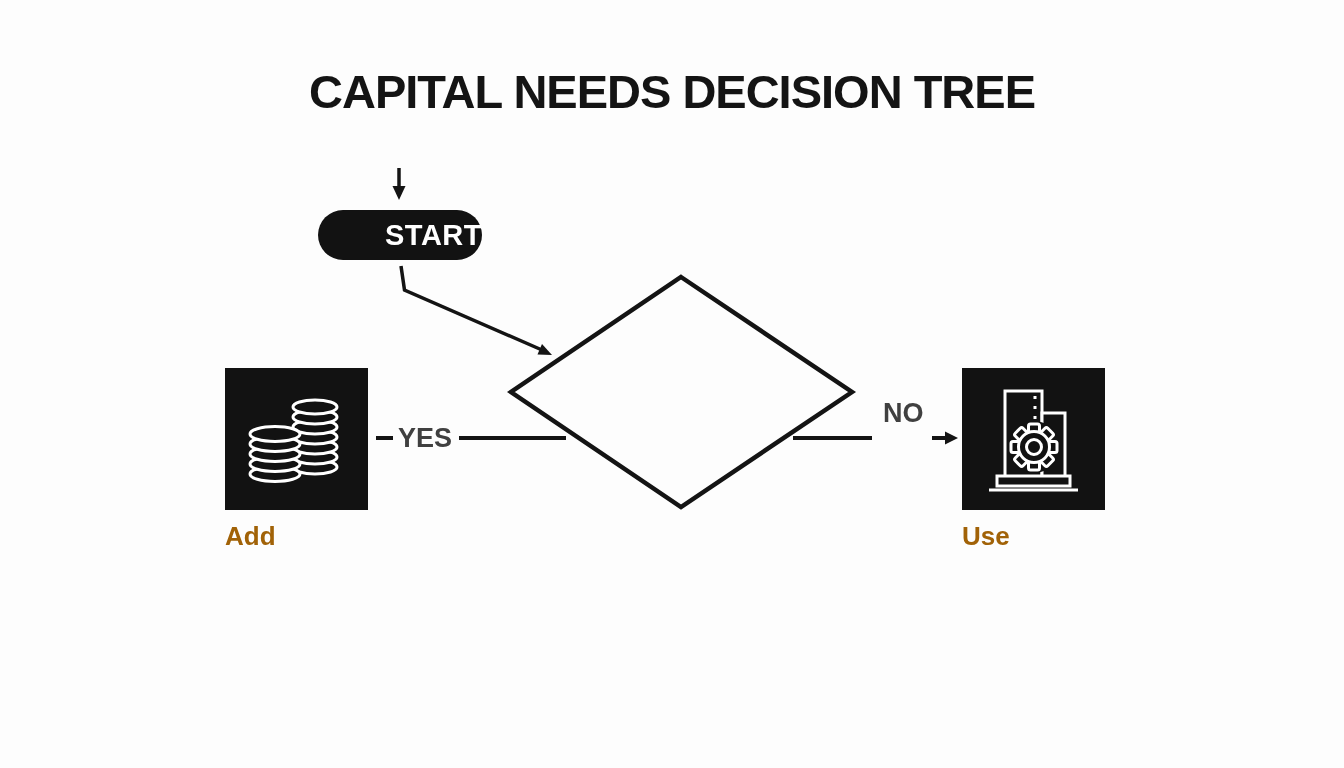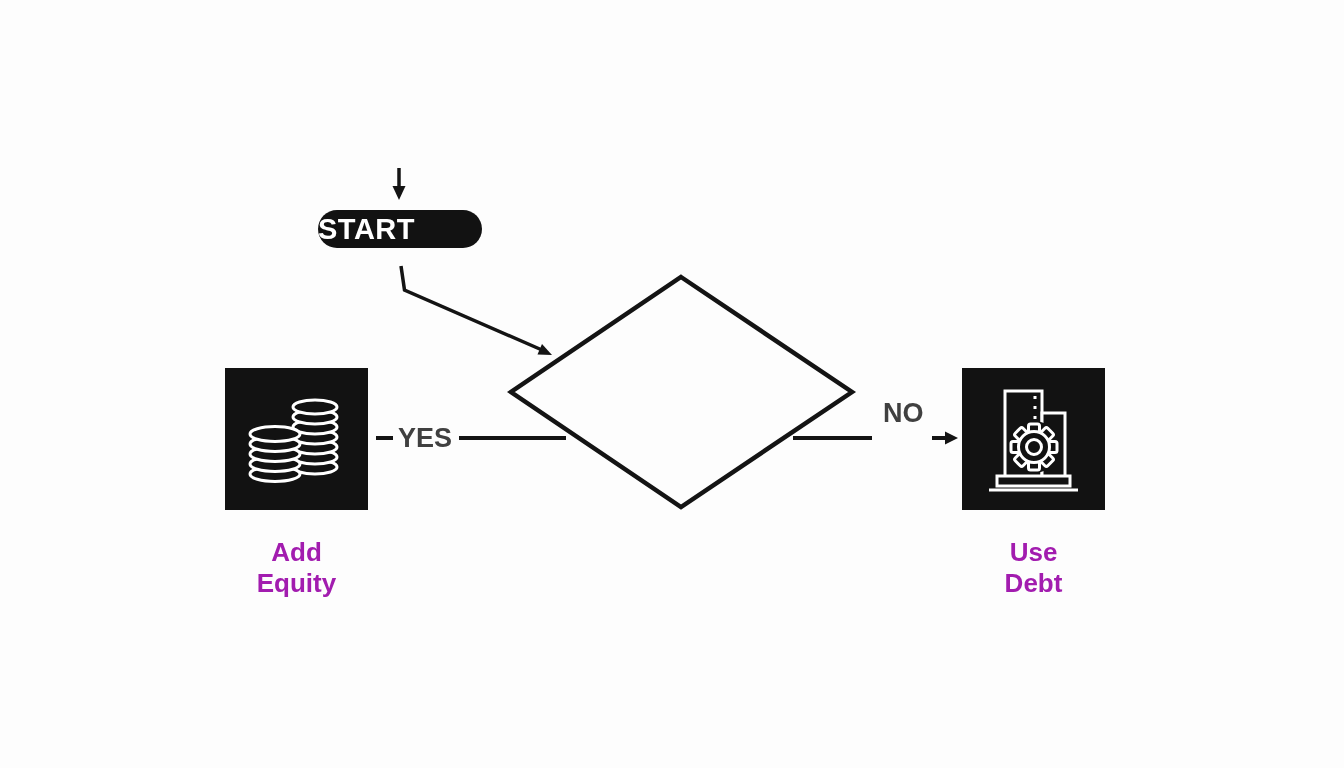--- a/index.html
+++ b/index.html
@@ -26,26 +26,26 @@
     text-align:center;
     font-size:47px;
     font-weight:bold;
     letter-spacing:-1px;
     color:#141414;
     white-space:nowrap;
   }
   .start-pill{
     position:absolute;
     left:318px;top:210px;
-    width:164px;height:38px;
+    width:164px;height:50px;
     background:#121212;
     border-radius:26px;
     display:flex;
     align-items:center;
-    justify-content:flex-start;
+    justify-content:flex-end;
     color:#ffffff;
     font-size:29px;
     font-weight:bold;
     letter-spacing:0.5px;
   }
   .decision-label{
     position:absolute;
     left:511px;top:374px;
     width:341px;
     text-align:center;
@@ -65,26 +65,25 @@
   .outcome-box{
     position:absolute;
     width:143px;height:142px;
     background:#121212;
   }
   .outcome-box.yes{left:225px;top:368px;}
   .outcome-box.no{left:962px;top:368px;}
   .outcome-caption{
     position:absolute;
     width:143px;
-    text-align:center;
+    text-align:left;
     font-size:26px;
     font-weight:bold;
     line-height:31px;
-    color:#a21caf;
-    margin-top:16px;
+    color:#a16207;
   }
   .outcome-caption.yes{left:225px;top:521px;}
   .outcome-caption.no{left:962px;top:521px;}
   .outcome-caption span{display:block;white-space:nowrap;}
 </style>
 </head>
 <body>
 
 <div class="canvas">
 
@@ -105,20 +104,21 @@
     <line x1="376" y1="438" x2="393" y2="438" stroke="#141414" stroke-width="4"></line>
     <line x1="459" y1="438" x2="566" y2="438" stroke="#141414" stroke-width="4"></line>
 
     <line x1="793" y1="438" x2="872" y2="438" stroke="#141414" stroke-width="4"></line>
     <g>
       <line x1="932" y1="438" x2="948" y2="438" stroke="#141414" stroke-width="4"></line>
       <polygon points="958,438 945,431.5 945,444.5" fill="#141414"></polygon>
     </g>
   </svg>
 
+  <div class="title">CAPITAL NEEDS DECISION TREE</div>
 
   <div class="start-pill">
     <span>START</span>
   </div>
 
 
   <div class="branch-label yes">YES</div>
   <div class="branch-label no">NO</div>
 
   <div class="outcome-box yes">
@@ -165,20 +165,18 @@
           <rect x="-5.5" y="-23" width="11" height="11" rx="2" transform="rotate(315)"></rect>
         </g>
         <circle r="15.5" fill="#121212" stroke="#ffffff" stroke-width="3"></circle>
         <circle r="7.5" fill="#121212" stroke="#ffffff" stroke-width="3"></circle>
       </g>
     </svg>
   </div>
 
   <div class="outcome-caption yes">
     <span>Add</span>
-    <span>Equity</span>
   </div>
   <div class="outcome-caption no">
     <span>Use</span>
-    <span>Debt</span>
   </div>
 
 </div>
 
 </body></html>

